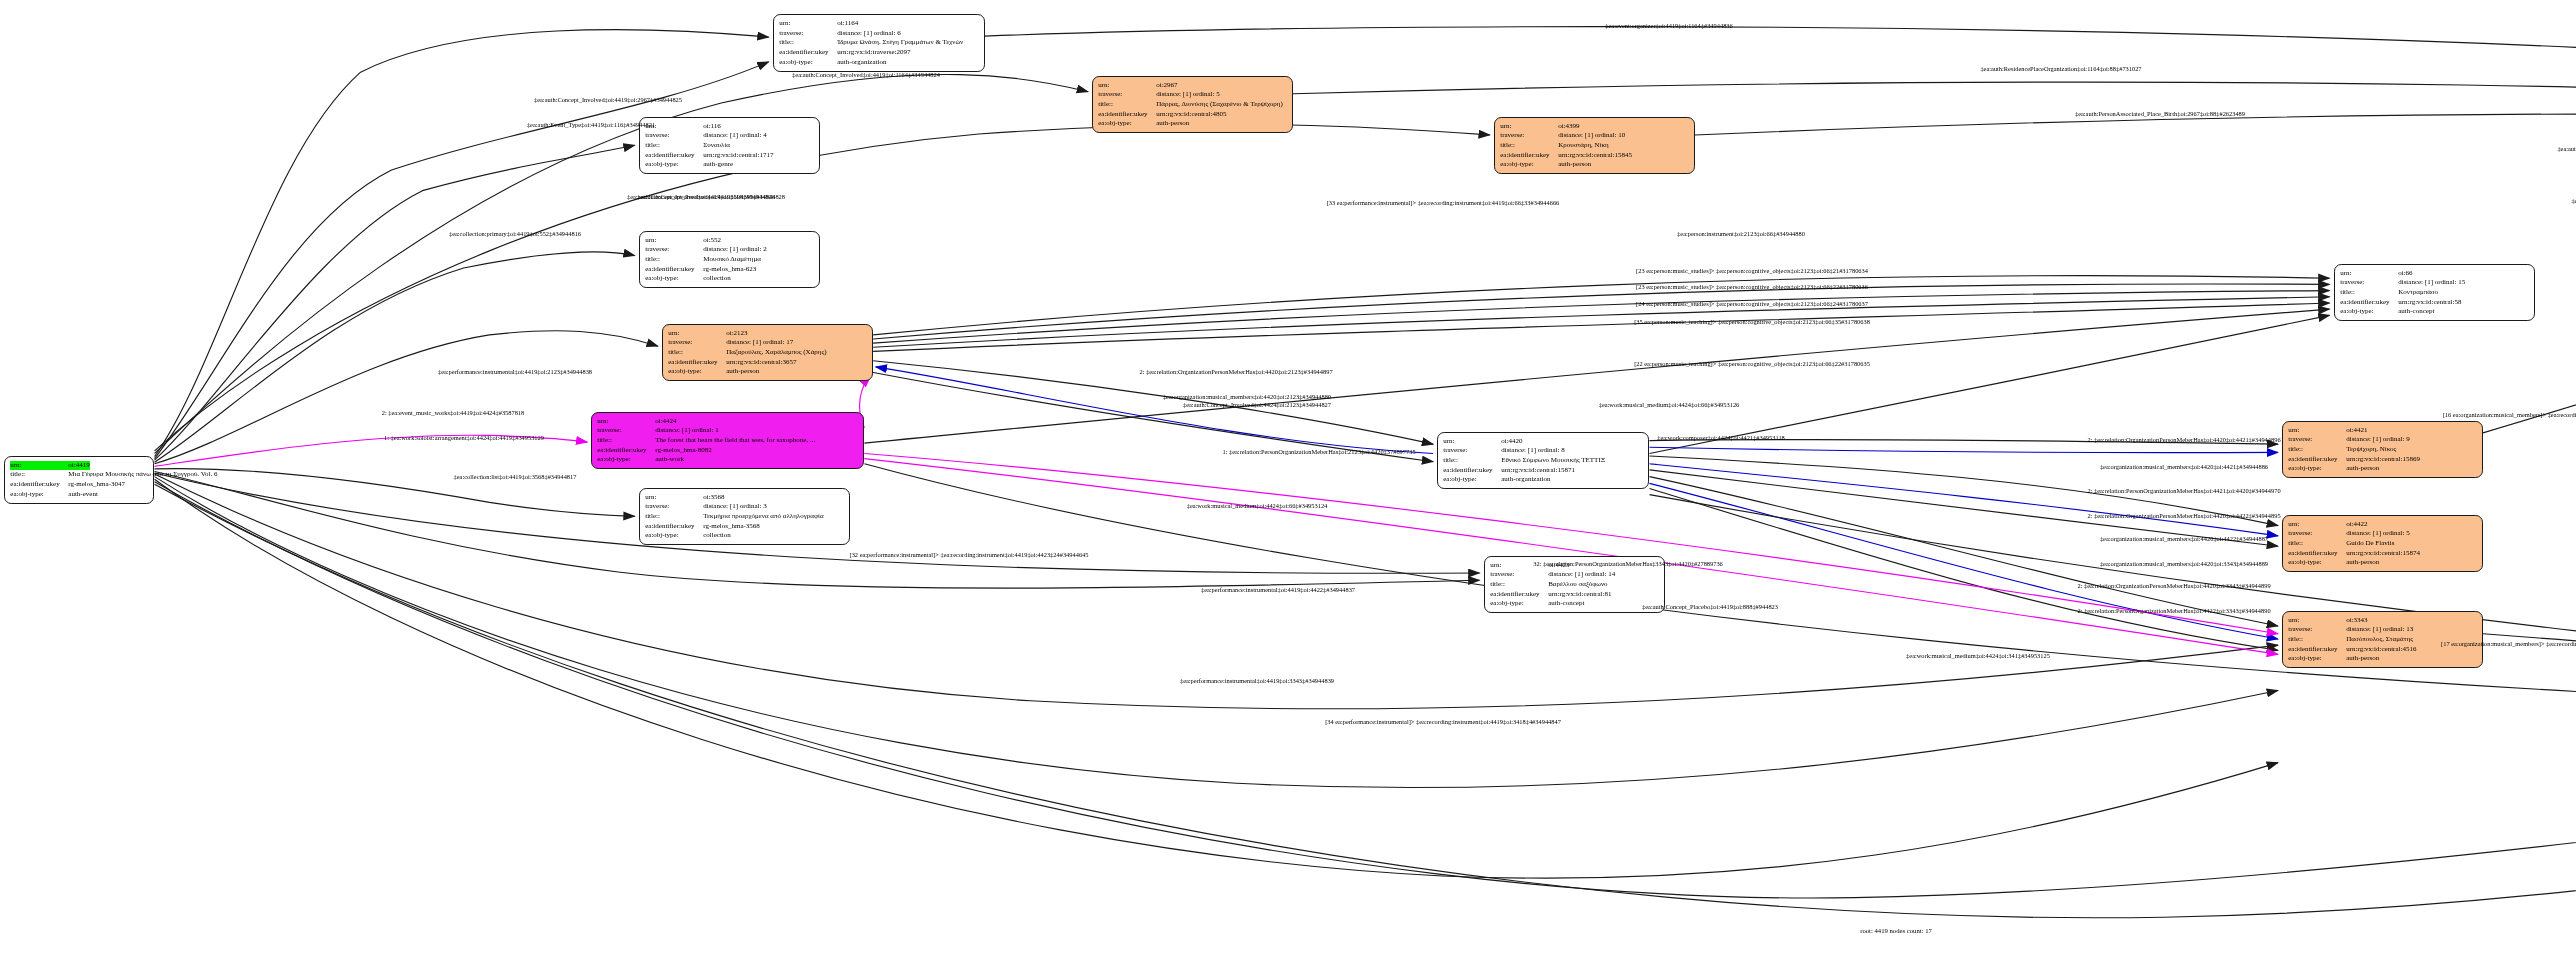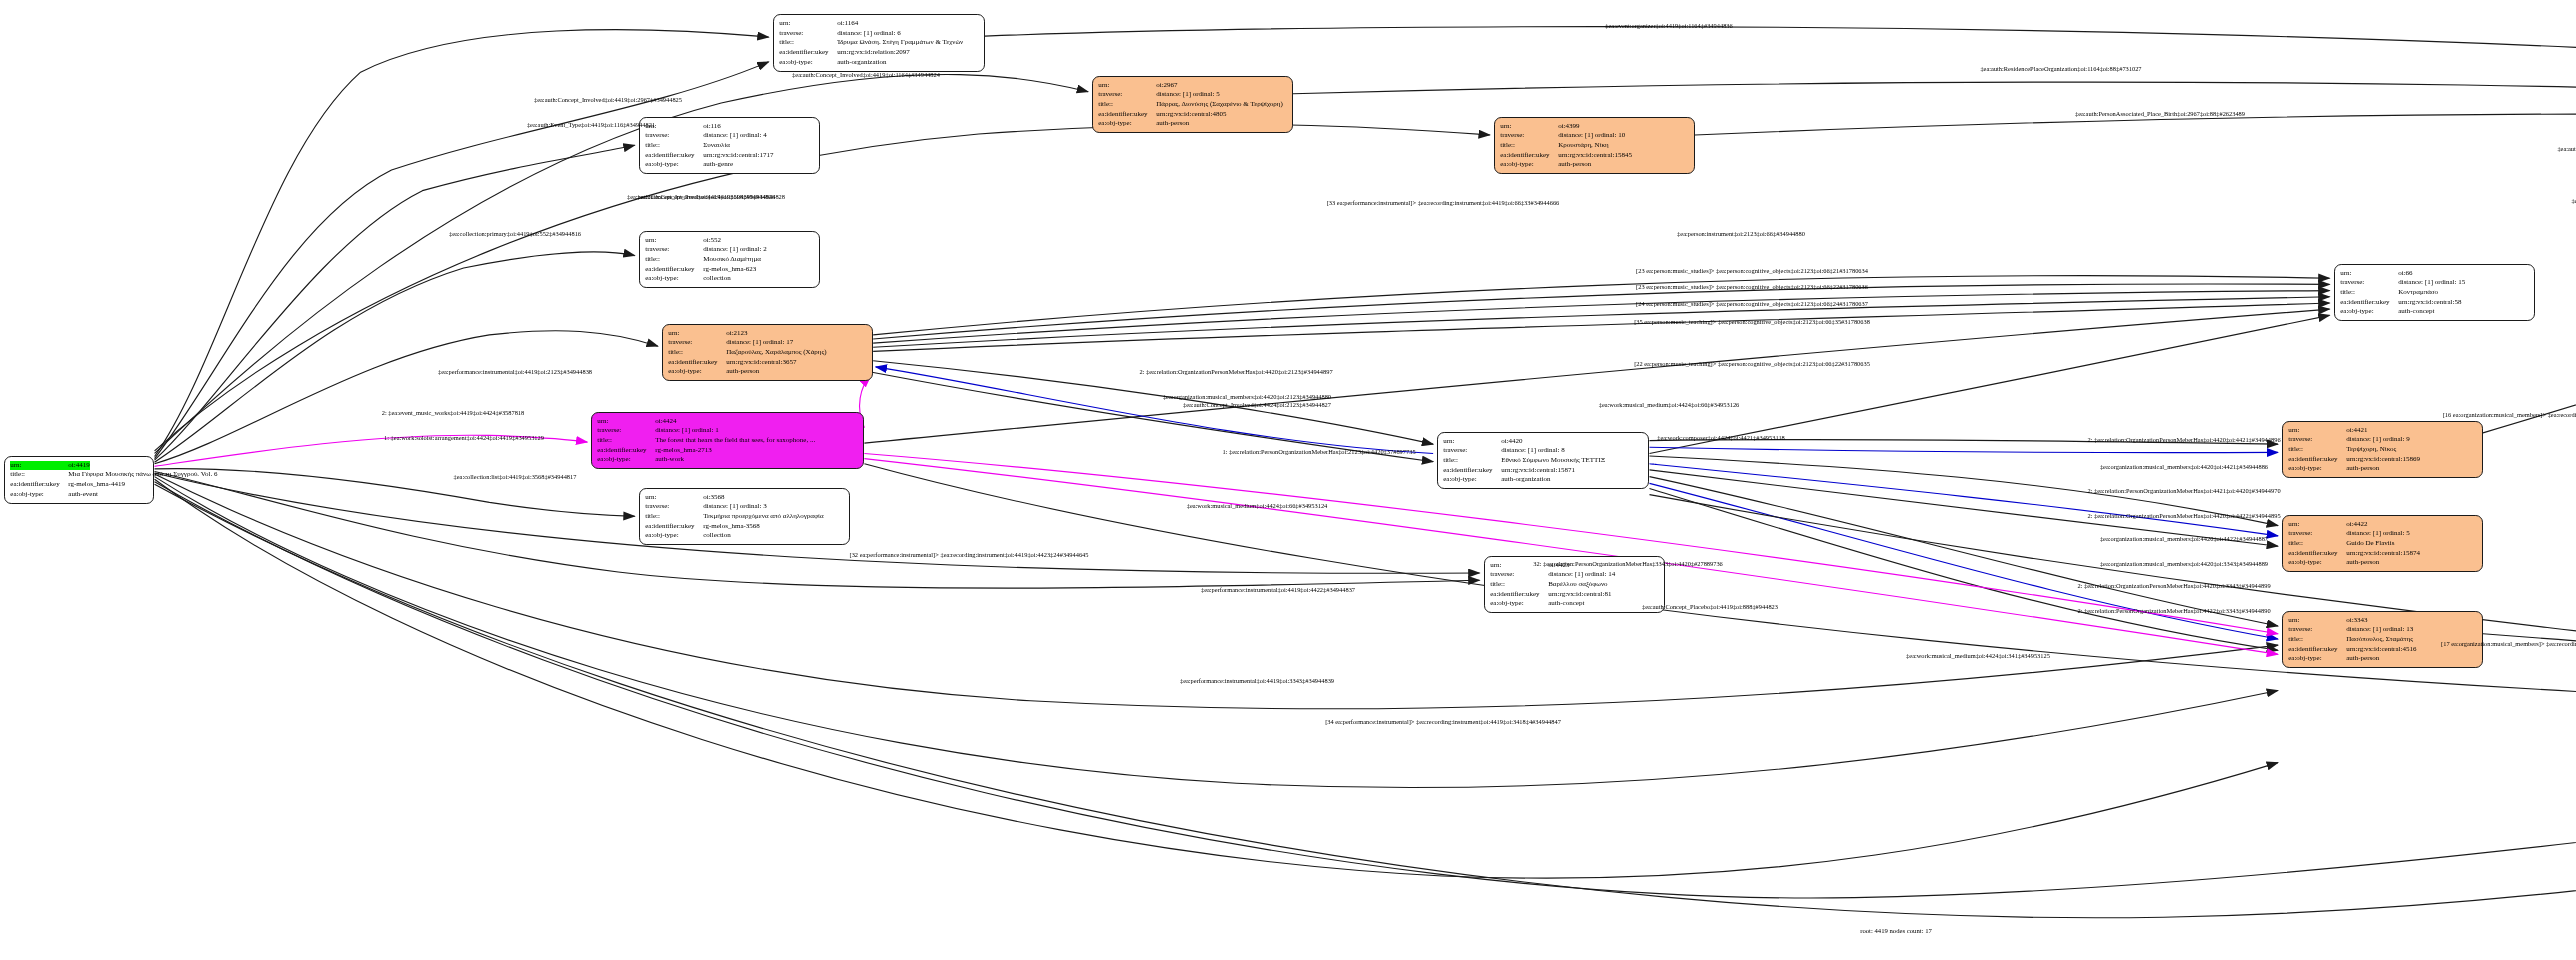--- a/index.html
+++ b/index.html
@@ -124,21 +124,21 @@
     <div class="row hl">
       <span class="k">urn:</span>
       <span class="v">oi:4419</span>
     </div>
     <div class="row">
       <span class="k">title::</span>
       <span class="v">Μια Γέφυρα Μουσικής πάνω από τη Συγγρού. Vol. 6</span>
     </div>
     <div class="row">
       <span class="k">ea:identifier:ukey</span>
-      <span class="v">rg-melos_hma-4419</span>
+      <span class="v">rg-melos_hma-3047</span>
     </div>
     <div class="row">
       <span class="k">ea:obj-type:</span>
       <span class="v">auth-event</span>
     </div>
   </div>
 
   <div id="node-host">
       <div class="node " style="left: 773px; top: 14.4px; width: 212px;">
         <div class="row">
@@ -148,21 +148,21 @@
         <div class="row">
           <span class="k">traverse:</span>
           <span class="v">distance: [1]    ordinal: 6</span>
         </div>
         <div class="row">
           <span class="k">title::</span>
           <span class="v">Ίδρυμα Ωνάση. Στέγη Γραμμάτων &amp; Τεχνών</span>
         </div>
         <div class="row">
           <span class="k">ea:identifier:ukey</span>
-          <span class="v">urn:rg:vx:id:relation:2097</span>
+          <span class="v">urn:rg:vx:id:traverse:2097</span>
         </div>
         <div class="row">
           <span class="k">ea:obj-type:</span>
           <span class="v">auth-organization</span>
         </div>
       </div>
       <div class="node orange" style="left: 1092px; top: 76px; width: 201px;">
         <div class="row">
           <span class="k">urn:</span>
           <span class="v">oi:2967</span>
@@ -302,21 +302,21 @@
         <div class="row">
           <span class="k">traverse:</span>
           <span class="v">distance: [1]    ordinal: 1</span>
         </div>
         <div class="row">
           <span class="k">title::</span>
           <span class="v">The forest that hears the field that sees, for saxophone, ...</span>
         </div>
         <div class="row">
           <span class="k">ea:identifier:ukey</span>
-          <span class="v">rg-melos_hma-2713</span>
+          <span class="v">rg-melos_hma-8082</span>
         </div>
         <div class="row">
           <span class="k">ea:obj-type:</span>
           <span class="v">auth-work</span>
         </div>
       </div>
       <div class="node " style="left: 1437px; top: 432px; width: 212px;">
         <div class="row">
           <span class="k">urn:</span>
           <span class="v">oi:4420</span>

